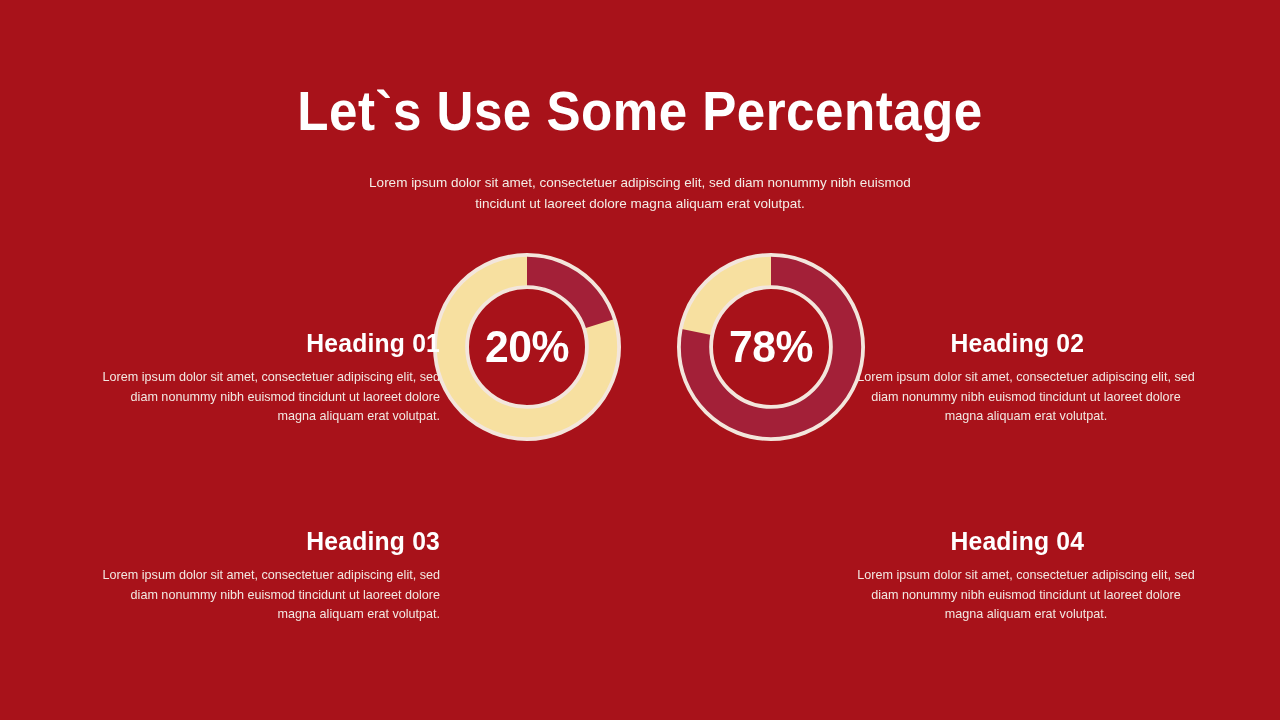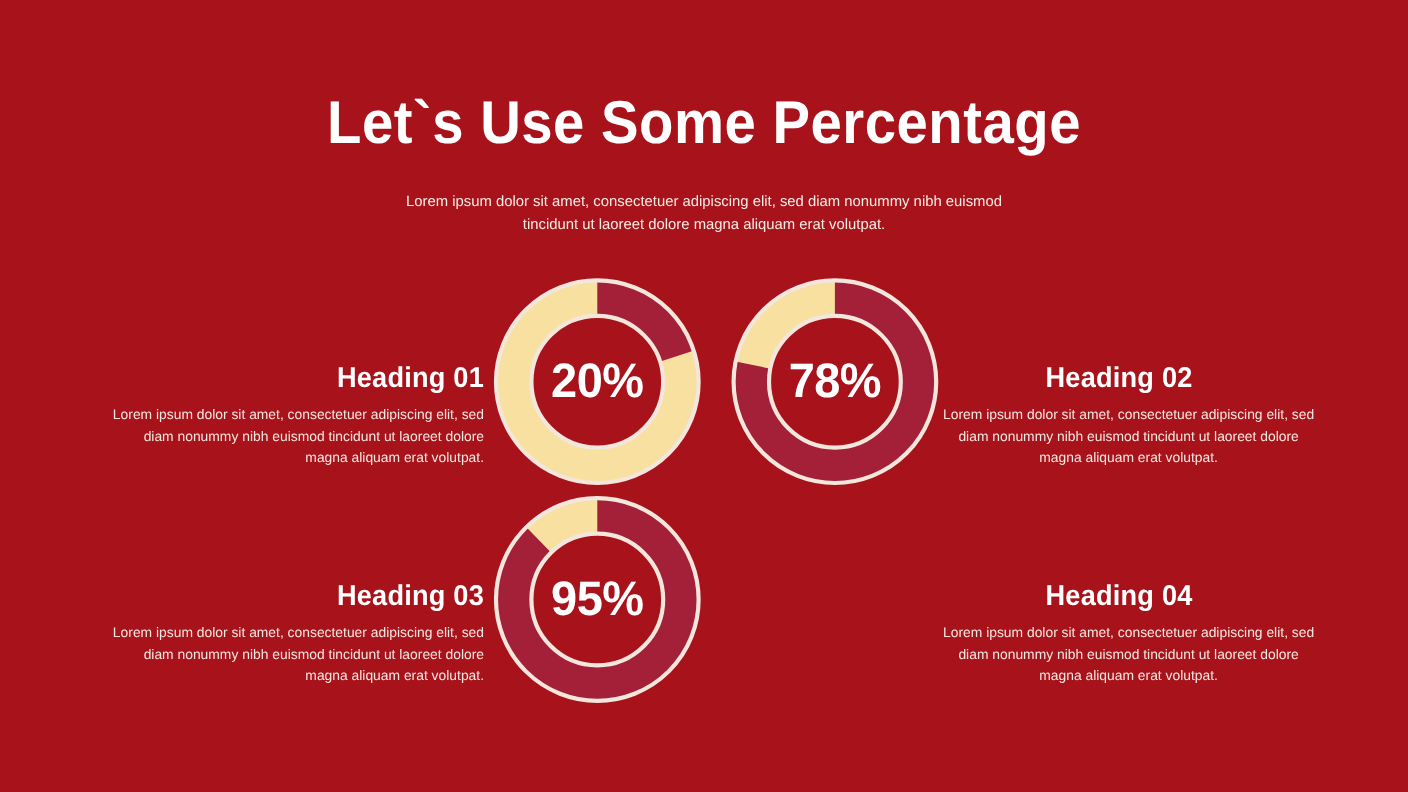--- a/index.html
+++ b/index.html
@@ -99,22 +99,22 @@
     line-height: 19.5px;
   }
 
   
   .donut-wrap {
     position: absolute;
     top: 0px;
     width: 190px;
     height: 190px;
   }
-  .item.c0 .donut-wrap { left: 428px; }
-  .item.c1 .donut-wrap { left: 4px; }
+  .item.c0 .donut-wrap { left: 412px; }
+  .item.c1 .donut-wrap { left: 16px; }
 
   .donut-svg {
     position: absolute;
     top: 0;
     left: 0;
     width: 190px;
     height: 190px;
     display: block;
   }
 
@@ -174,30 +174,20 @@
         </svg>
         <div class="pct">78%</div>
       </div>
       <div class="textblock">
         <div class="heading">Heading 02</div>
         <div class="body">Lorem ipsum dolor sit amet, consectetuer adipiscing elit, sed diam nonummy nibh euismod tincidunt ut laoreet dolore magna aliquam erat volutpat.</div>
       </div>
     </div>
 
     <div class="item r1 c0">
-      <div class="donut-wrap">
-        <svg class="donut-svg" viewBox="0 0 190 190">
-          <circle cx="95" cy="95" r="76" fill="none" stroke="#F3E6DC" stroke-width="36"></circle>
-          <circle cx="95" cy="95" r="76" fill="none" stroke="#F7E0A0" stroke-width="30"></circle>
-          <circle class="arc" cx="95" cy="95" r="76" fill="none" stroke="#A32038" stroke-width="30" stroke-dasharray="417.83182292744243 60.690260418206094" transform="rotate(-90 95 95)"></circle>
-          <circle cx="95" cy="95" r="61" fill="none" stroke="#F3E6DC" stroke-width="1.6"></circle>
-          <circle cx="95" cy="95" r="91" fill="none" stroke="#F3E6DC" stroke-width="1.6"></circle>
-        </svg>
-        <div class="pct">95%</div>
-      </div>
       <div class="textblock">
         <div class="heading">Heading 03</div>
         <div class="body">Lorem ipsum dolor sit amet, consectetuer adipiscing elit, sed diam nonummy nibh euismod tincidunt ut laoreet dolore magna aliquam erat volutpat.</div>
       </div>
     </div>
 
     <div class="item r1 c1">
       <div class="textblock">
         <div class="heading">Heading 04</div>
         <div class="body">Lorem ipsum dolor sit amet, consectetuer adipiscing elit, sed diam nonummy nibh euismod tincidunt ut laoreet dolore magna aliquam erat volutpat.</div>

